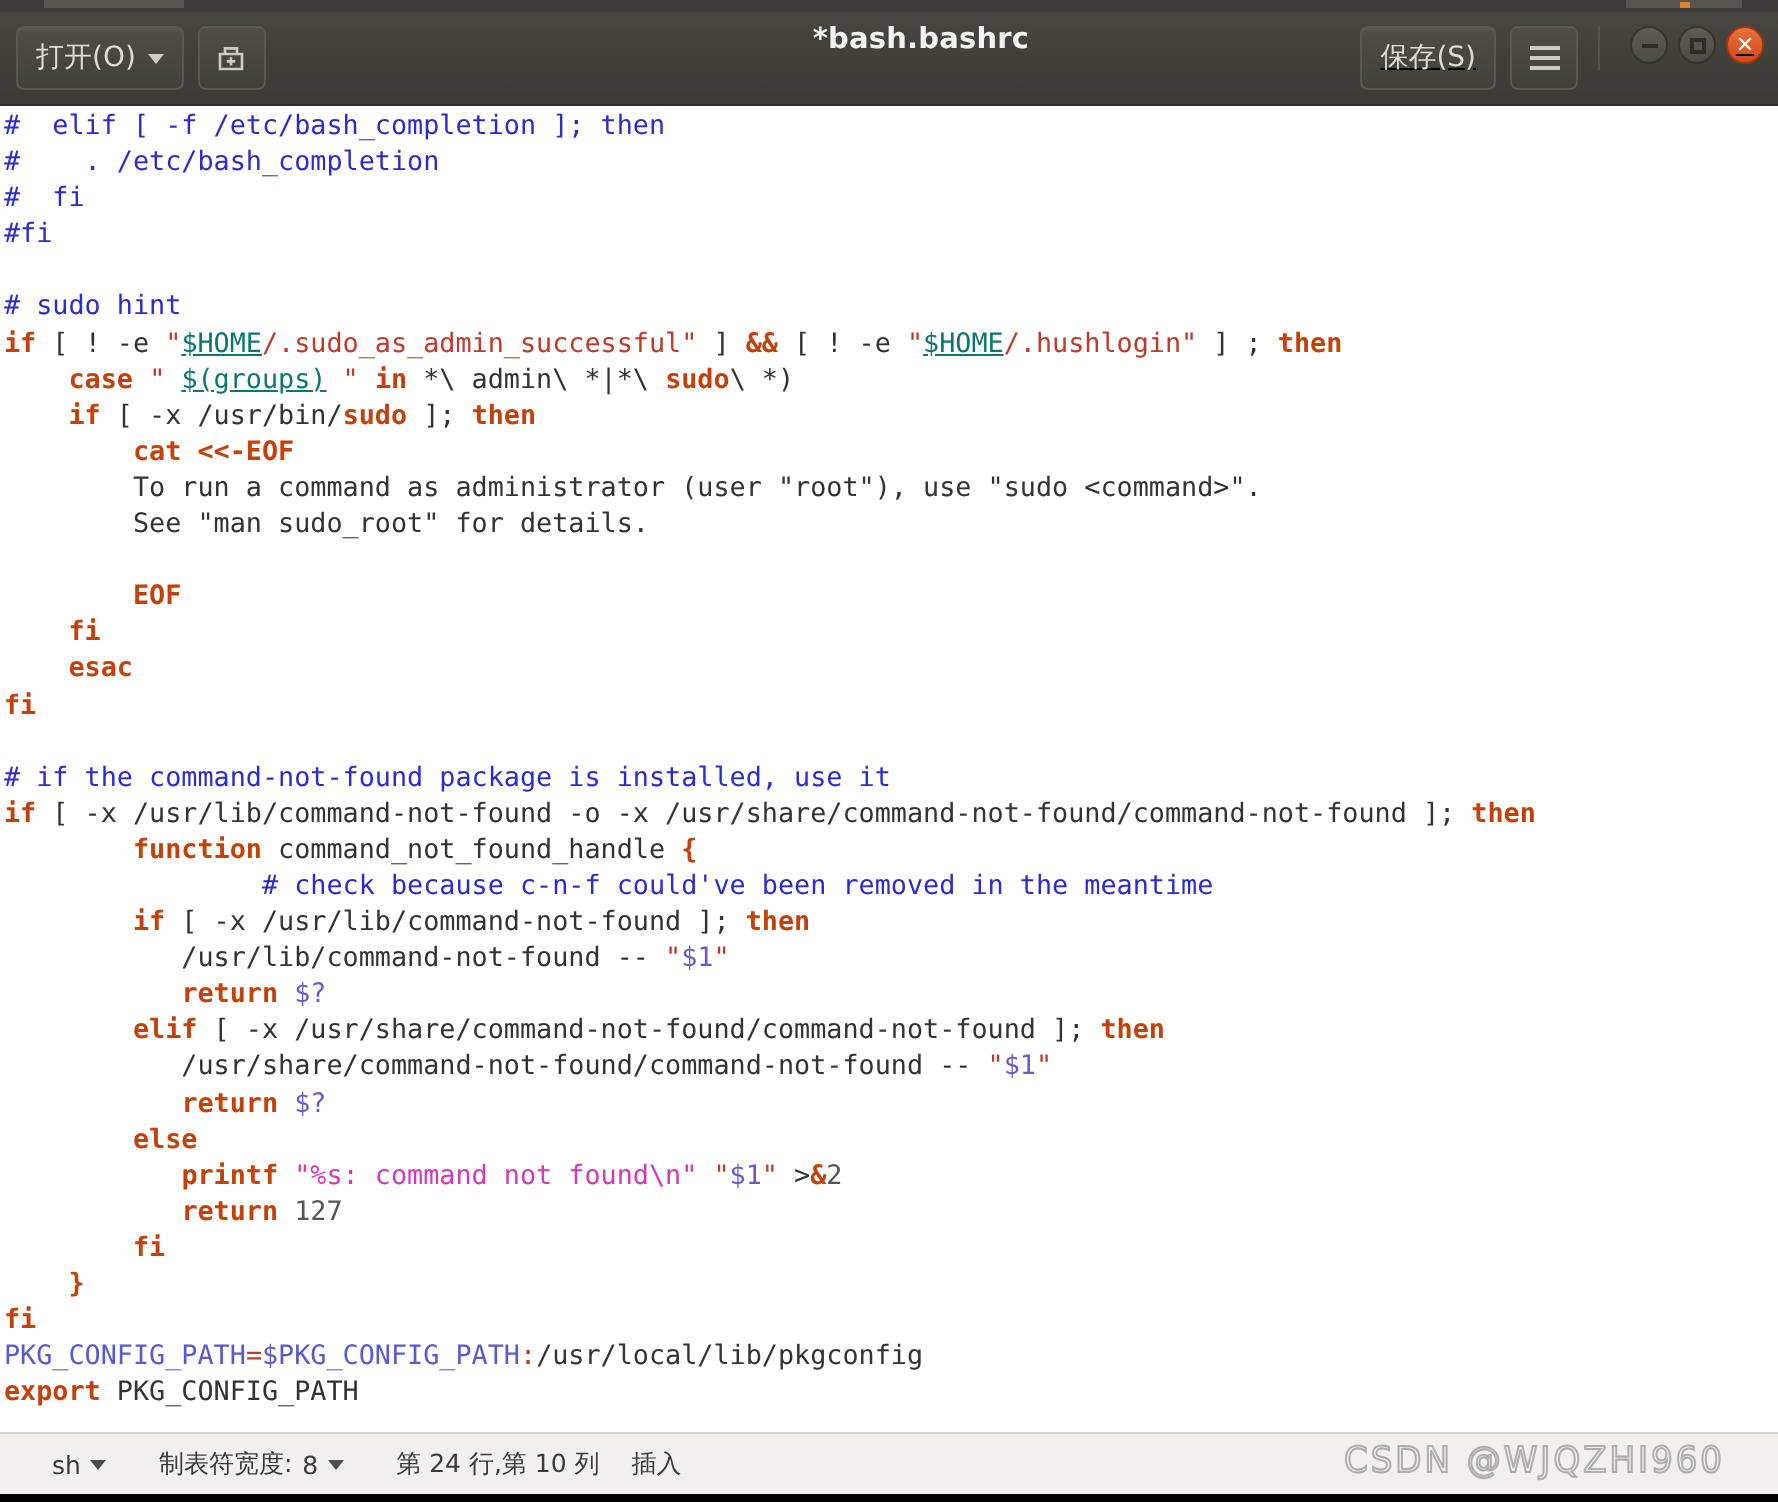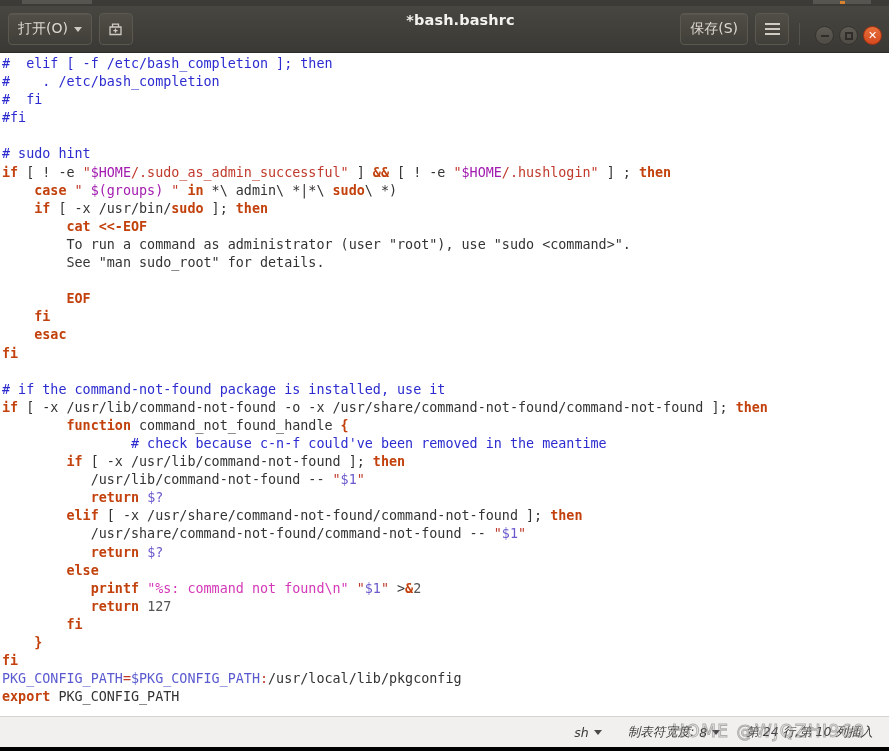--- a/index.html
+++ b/index.html
@@ -33,21 +33,21 @@
 
   
   .titlebar {
     position: absolute; left: 0; top: 6px; width: 889px; height: 47px;
     background: linear-gradient(to bottom, #474640 0%, #413f3a 55%, #3b3935 100%);
     border-bottom: 1px solid #2d2c28;
     display: flex; align-items: center;
   }
 
   .tb-left { display: flex; align-items: flex-start; gap: 7px; padding-left: 8px; }
-  .tb-right { display: flex; align-items: flex-end; gap: 7px; padding-right: 7px; margin-left: auto; }
+  .tb-right { display: flex; align-items: flex-start; gap: 7px; padding-right: 7px; margin-left: auto; text-decoration: underline; }
 
   .tb-btn {
     height: 32px;
     background: linear-gradient(to bottom, #504e47 0%, #48463f 50%, #413f39 100%);
     border: 1px solid #5a584f;
     border-radius: 4px;
     color: #dedad2;
     font-size: 14px;
     display: flex; align-items: center; justify-content: center;
     padding: 0 9px;
@@ -107,48 +107,47 @@
     color: #333333;
     padding: 2px 0 0 2px;
     overflow: hidden;
     white-space: pre;
   }
   .code .ln { height: 18.1px; }
 
   .cmt  { color: #2b2bd0; }
   .kw   { color: #c2410c; font-weight: bold; }
   .str  { color: #c0392b; }
-  .var  { color: #a21caf; }
+  .var  { color: #0f766e; text-decoration: underline; }
   .var2 { color: #6a5acd; }
   .num  { color: #555555; }
   .pl   { color: #333333; }
   .pkg  { color: #5a5ad0; }
   .pstr { color: #d438b8; }
 
   
   .status {
     position: absolute; left: 0; top: 716px; width: 889px; height: 31px;
     background: #f1f0ee;
     border-top: 1px solid #d6d4d0;
-    display: flex; align-items: center; justify-content: flex-end;
+    display: flex; align-items: center; justify-content: flex-start;
     font-size: 12.5px; color: #3a3a3a;
     padding-right: 16px;
     overflow: hidden;
-    font-style: italic;
   }
   .st-item { display: flex; align-items: center; gap: 5px; margin-left: 26px; white-space: nowrap; }
   .st-caret {
     width: 0; height: 0;
     border-left: 4px solid transparent;
     border-right: 4px solid transparent;
     border-top: 5px solid #4a4a4a;
     display: inline-block;
   }
   .st-right {
-    display: flex; align-items: center; 
+    display: flex; align-items: center; gap: 16px;
     margin-left: 26px; white-space: nowrap; color: #3a3a3a;
   }
 
   .bottom-bar {
     position: absolute; left: 0; top: 747px; width: 889px; height: 4px;
     background: #000000;
   }
 
   
   .watermark {
@@ -233,17 +232,17 @@
       <span>制表符宽度:</span>
       <span>8</span>
       <span class="st-caret"></span>
     </div>
     <div class="st-right">
       <span>第 24 行,第 10 列</span>
       <span>插入</span>
     </div>
   </div>
 
-  <div class="watermark">HOME @WJQZHI960</div>
+  <div class="watermark">CSDN @WJQZHI960</div>
 
   <div class="bottom-bar"></div>
 
 </div>
 
 </body></html>

